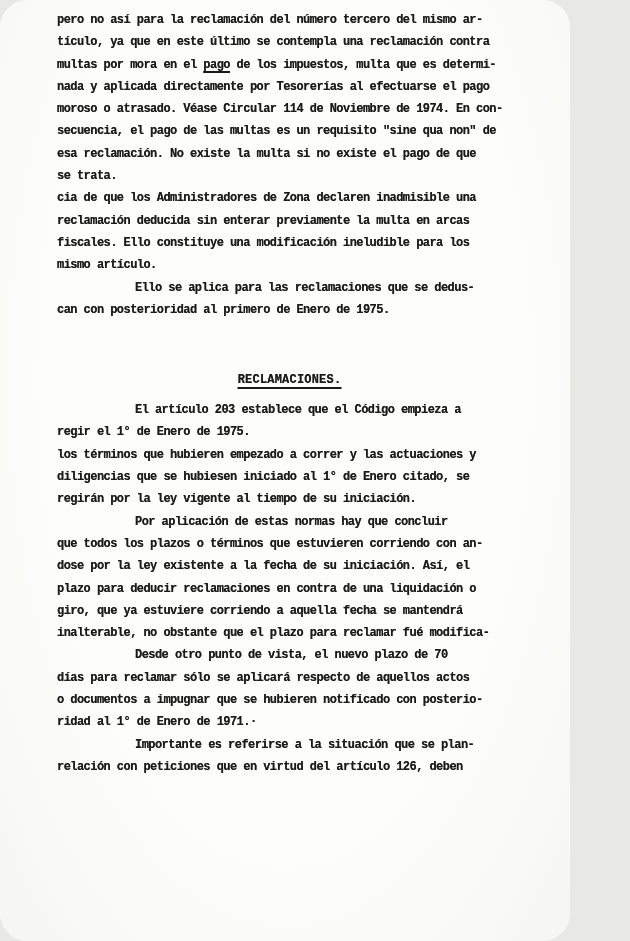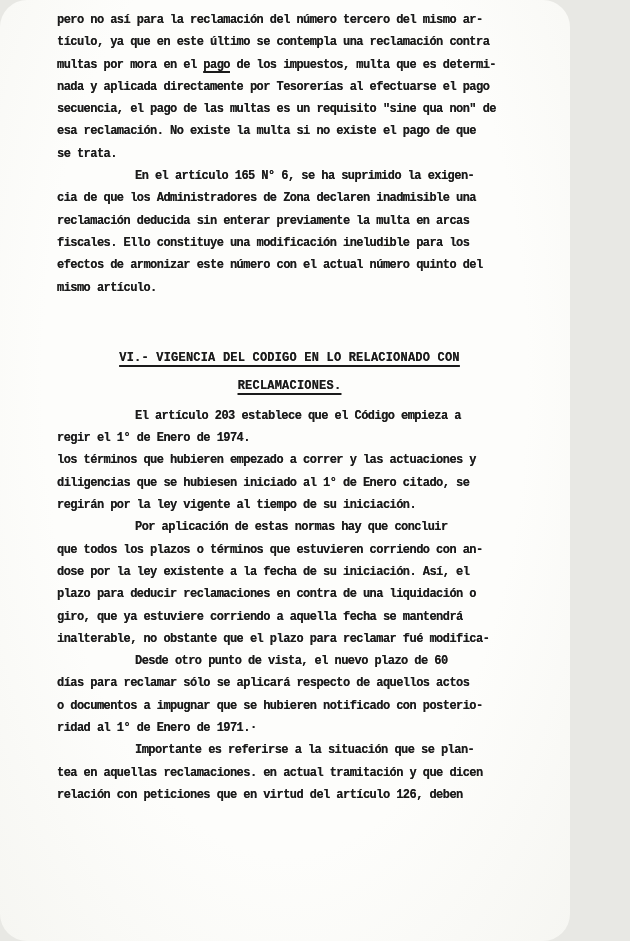--- a/index.html
+++ b/index.html
@@ -58,67 +58,68 @@
 <body>
 
 <main class="page">
   <section class="body-text">
 
     <div class="para">
       <div class="ln">pero no así para la reclamación del número tercero del mismo ar-</div>
       <div class="ln">tículo, ya que en este último se contempla una reclamación contra</div>
       <div class="ln"><span>multas por mora en el </span><span class="u">pago</span><span> de los impuestos, multa que es determi-</span></div>
       <div class="ln">nada y aplicada directamente por Tesorerías al efectuarse el pago</div>
+      <div class="ln">moroso o atrasado. Véase Circular 114 de Noviembre de 1974. En con-</div>
       <div class="ln">secuencia, el pago de las multas es un requisito "sine qua non" de</div>
       <div class="ln">esa reclamación. No existe la multa si no existe el pago de que</div>
       <div class="ln">se trata.</div>
     </div>
 
     <div class="para">
-      <div class="ln ind">En el artículo 165 N° 6, se ha suprimido la exigen-</div>
       <div class="ln">cia de que los Administradores de Zona declaren inadmisible una</div>
       <div class="ln">reclamación deducida sin enterar previamente la multa en arcas</div>
       <div class="ln">fiscales. Ello constituye una modificación ineludible para los</div>
-      <div class="ln">efectos de armonizar este número con el actual número quinto del</div>
       <div class="ln">mismo artículo.</div>
     </div>
 
+    <div class="para">
+      <div class="ln ind">Ello se aplica para las reclamaciones que se dedus-</div>
+      <div class="ln">can con posterioridad al primero de Enero de 1975.</div>
+    </div>
 
     <div class="heading">
-      <div class="hln">VI.- VIGENCIA DEL CODIGO EN LO RELACIONADO CON</div>
       <div class="hln">RECLAMACIONES.</div>
     </div>
 
     <div class="para">
       <div class="ln ind">El artículo 203 establece que el Código empieza a</div>
-      <div class="ln">regir el 1° de Enero de 1974.</div>
+      <div class="ln">regir el 1° de Enero de 1975.</div>
     </div>
 
     <div class="para">
       <div class="ln">los términos que hubieren empezado a correr y las actuaciones y</div>
       <div class="ln">diligencias que se hubiesen iniciado al 1° de Enero citado, se</div>
       <div class="ln">regirán por la ley vigente al tiempo de su iniciación.</div>
     </div>
 
     <div class="para">
       <div class="ln ind">Por aplicación de estas normas hay que concluir</div>
       <div class="ln">que todos los plazos o términos que estuvieren corriendo con an-</div>
       <div class="ln">dose por la ley existente a la fecha de su iniciación. Así, el</div>
       <div class="ln">plazo para deducir reclamaciones en contra de una liquidación o</div>
       <div class="ln">giro, que ya estuviere corriendo a aquella fecha se mantendrá</div>
       <div class="ln">inalterable, no obstante que el plazo para reclamar fué modifica-</div>
     </div>
 
     <div class="para">
-      <div class="ln ind">Desde otro punto de vista, el nuevo plazo de 60</div>
+      <div class="ln ind">Desde otro punto de vista, el nuevo plazo de 70</div>
       <div class="ln">días para reclamar sólo se aplicará respecto de aquellos actos</div>
       <div class="ln">o documentos a impugnar que se hubieren notificado con posterio-</div>
       <div class="ln">ridad al 1° de Enero de 1971.·</div>
     </div>
 
     <div class="para">
       <div class="ln ind">Importante es referirse a la situación que se plan-</div>
-      <div class="ln">tea en aquellas reclamaciones. en actual tramitación y que dicen</div>
       <div class="ln">relación con peticiones que en virtud del artículo 126, deben</div>
     </div>
 
   </section>
 </main>
 
 </body></html>

